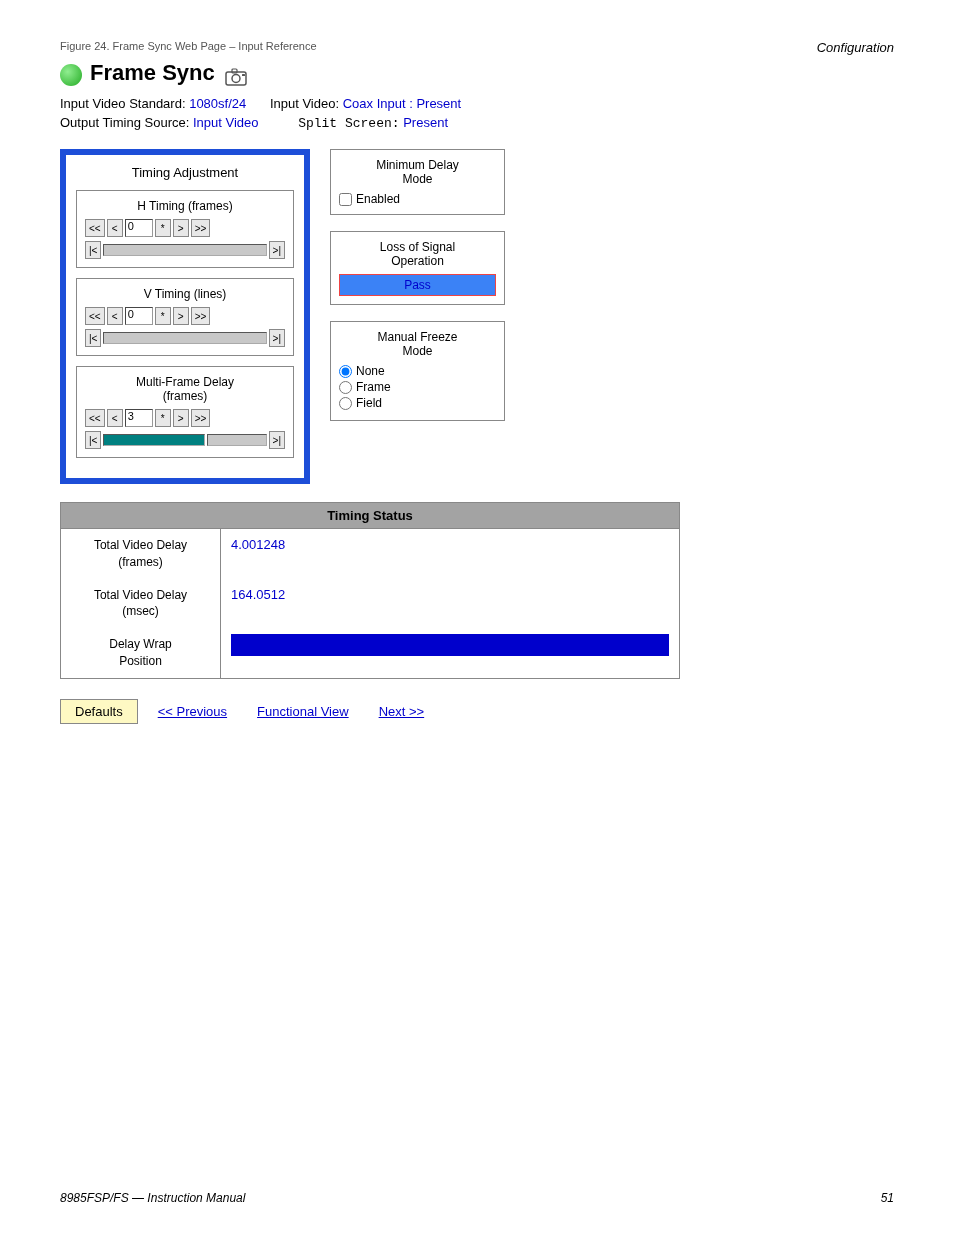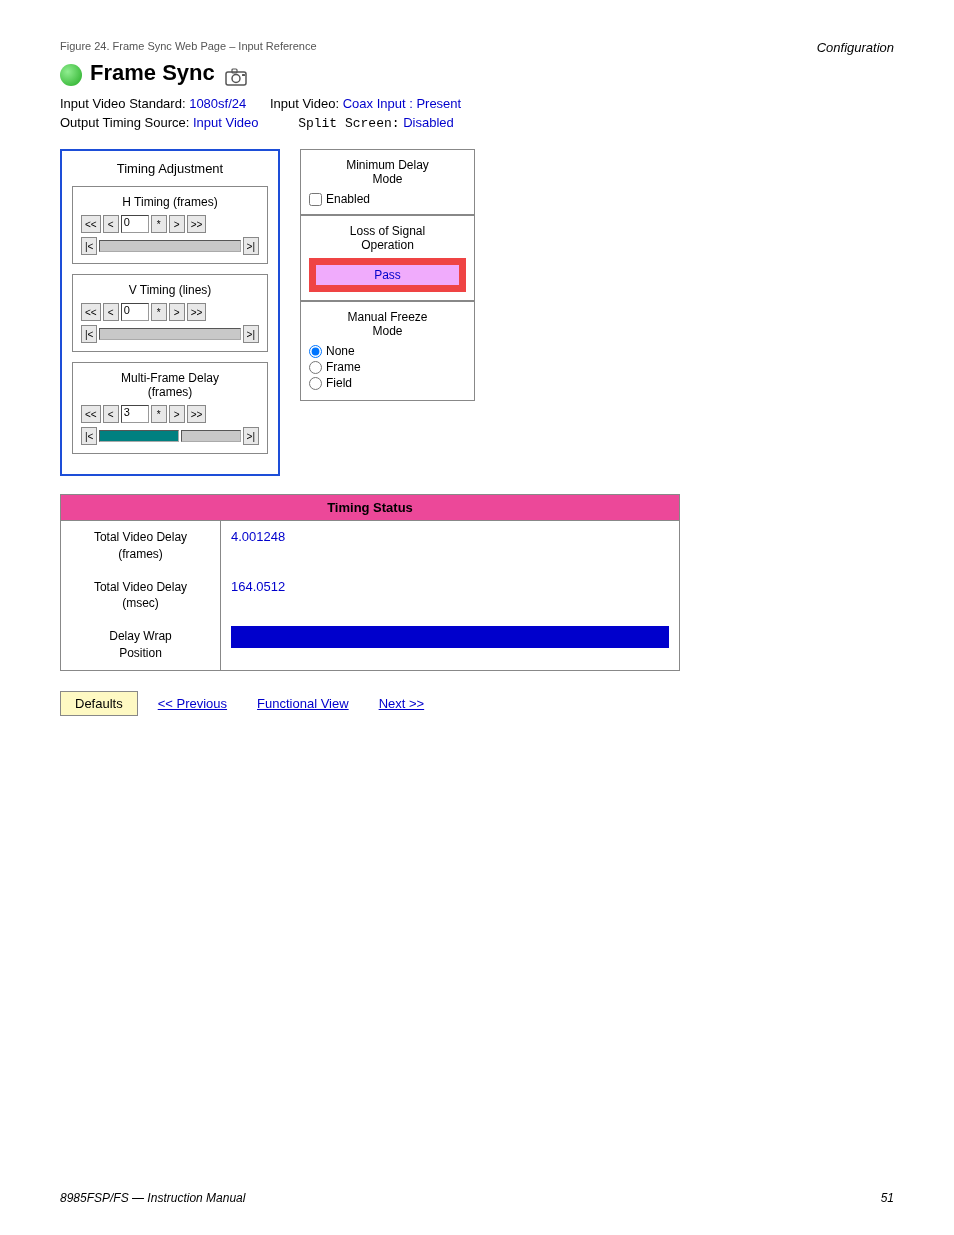--- a/index.html
+++ b/index.html
@@ -67,23 +67,23 @@
 
     .main-content {
       display: flex;
       gap: 20px;
       margin-top: 18px;
       margin-bottom: 18px;
     }
 
     
     .timing-adjustment-panel {
-      border: 2px solid #1d4ed8;
+      border: 6px solid #1d4ed8;
       padding: 10px;
-      width: 220px;
+      width: 250px;
       flex-shrink: 0;
     }
 
     .panel-title {
       text-align: center;
       font-size: 13px;
       margin-bottom: 10px;
     }
 
     .sub-panel {
@@ -144,21 +144,21 @@
     .slider-row-2 {
       display: flex;
       align-items: center;
       gap: 2px;
     }
 
     
     .right-controls {
       display: flex;
       flex-direction: column;
-      gap: 0;
+      gap: 16px;
       flex-shrink: 0;
       width: 175px;
     }
 
     .control-box {
       border: 1px solid #888;
       padding: 8px;
       margin-bottom: 0;
     }
 
@@ -171,22 +171,22 @@
     .checkbox-row {
       display: flex;
       align-items: center;
       gap: 4px;
       font-size: 12px;
     }
 
     .pass-button {
       display: block;
       width: 100%;
-      background: #f0abfc;
-      border: 7px solid #ef4444;
+      background: #3b82f6;
+      border: 1px solid #ef4444;
       padding: 3px 0;
       text-align: center;
       color: #0000cc;
       font-size: 12px;
       cursor: pointer;
     }
 
     .radio-row {
       display: flex;
       align-items: center;
@@ -201,21 +201,21 @@
     }
 
     .timing-status-table {
       border: 1px solid #888;
       width: 620px;
       border-collapse: collapse;
     }
 
     .timing-status-header {
       text-align: center;
-      background: #ec4899;
+      background: #a3a3a3;
       padding: 5px;
       font-size: 13px;
       border-bottom: 1px solid #888;
     }
 
     .ts-label {
       width: 160px;
       padding: 8px 10px;
       text-align: center;
       border-right: 1px solid #888;
@@ -309,21 +309,21 @@
   <div class="info-block">
     <span>Input Video Standard:</span>
     <span class="blue-link">1080sf/24</span>
     <span style="margin-left:20px;">Input Video:</span>
     <span class="blue-link">Coax Input : Present</span>
   </div>
   <div class="info-block">
     <span>Output Timing Source:</span>
     <span class="blue-link">Input Video</span>
     <span style="margin-left:36px;font-family:Liberation Mono, monospace;">Split Screen:</span>
-    <span class="blue-link">Disabled</span>
+    <span class="blue-link">Present</span>
   </div>
 
   <div class="main-content">
 
     <div class="timing-adjustment-panel">
       <div class="panel-title">Timing Adjustment</div>
 
       <div class="sub-panel">
         <div class="sub-panel-title">H Timing (frames)</div>
         <div class="slider-row">

